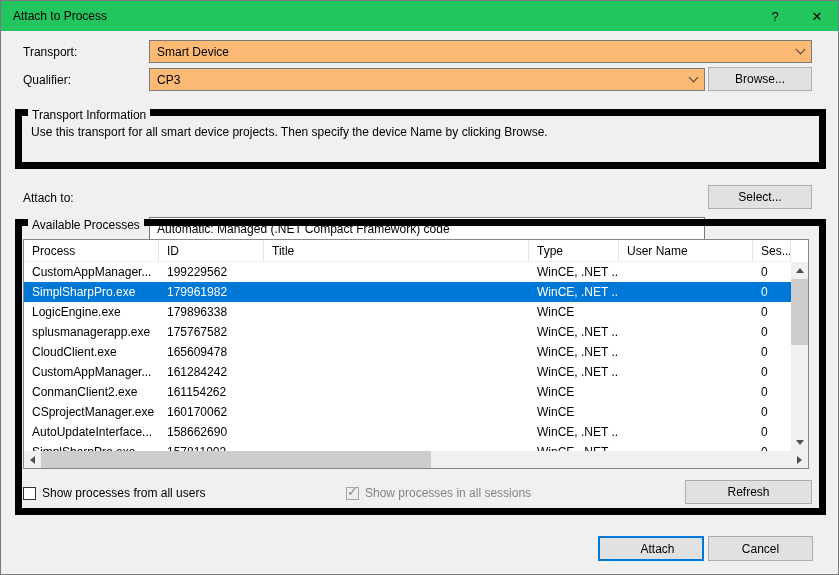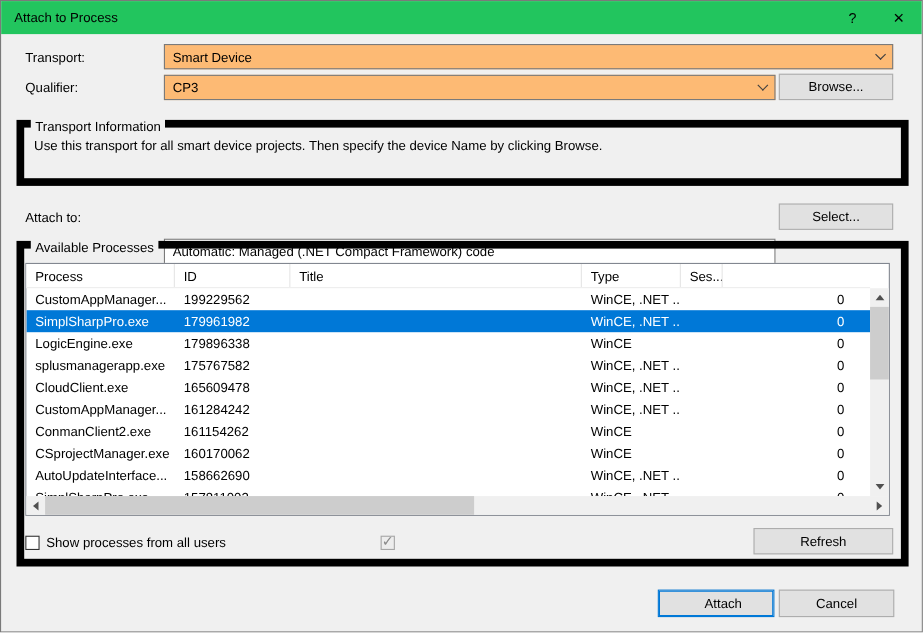--- a/index.html
+++ b/index.html
@@ -98,20 +98,21 @@
   <div class="groupbox" style="left:14px; top:218px; width:811px; height:296px;">
     <span class="group-title">Available Processes</span>
   </div>
 
   <div class="ptable">
     <div class="phead">
         <div class="hcell c0">Process</div>
         <div class="hcell c1">ID</div>
         <div class="hcell c2">Title</div>
         <div class="hcell c3">Type</div>
+        <div class="hcell c4">User Name</div>
         <div class="hcell c5">Ses...</div>
       </div>
     <div class="pbody">
         <div class="prow">
           <div class="pcell c0">CustomAppManager...</div>
           <div class="pcell c1">199229562</div>
           <div class="pcell c2"></div>
           <div class="pcell c3">WinCE, .NET ...</div>
           <div class="pcell c4"></div>
           <div class="pcell c5">0</div>
@@ -208,19 +209,20 @@
         </div>
     </div>
   </div>
 
   <span class="checkbox" style="left:22px; top:486px;"></span>
   <span class="lbl" style="left:41px; top:485px;">Show processes from all users</span>
 
   <span class="checkbox disabled" style="left:345px; top:486px;">
       <span class="checkmark">✓</span>
     </span>
+  <span class="lbl disabled-text" style="left:364px; top:485px;">Show processes in all sessions</span>
 
   <div class="btn" style="left:684px; top:479px; width:127px; height:24px;">Refresh</div>
 
   <div class="btn default" style="left:597px; top:535px; width:106px; height:25px;padding-left:13px;">Attach</div>
   <div class="btn" style="left:707px; top:535px; width:105px; height:25px;">Cancel</div>
 
 </div>
 
 </body></html>

